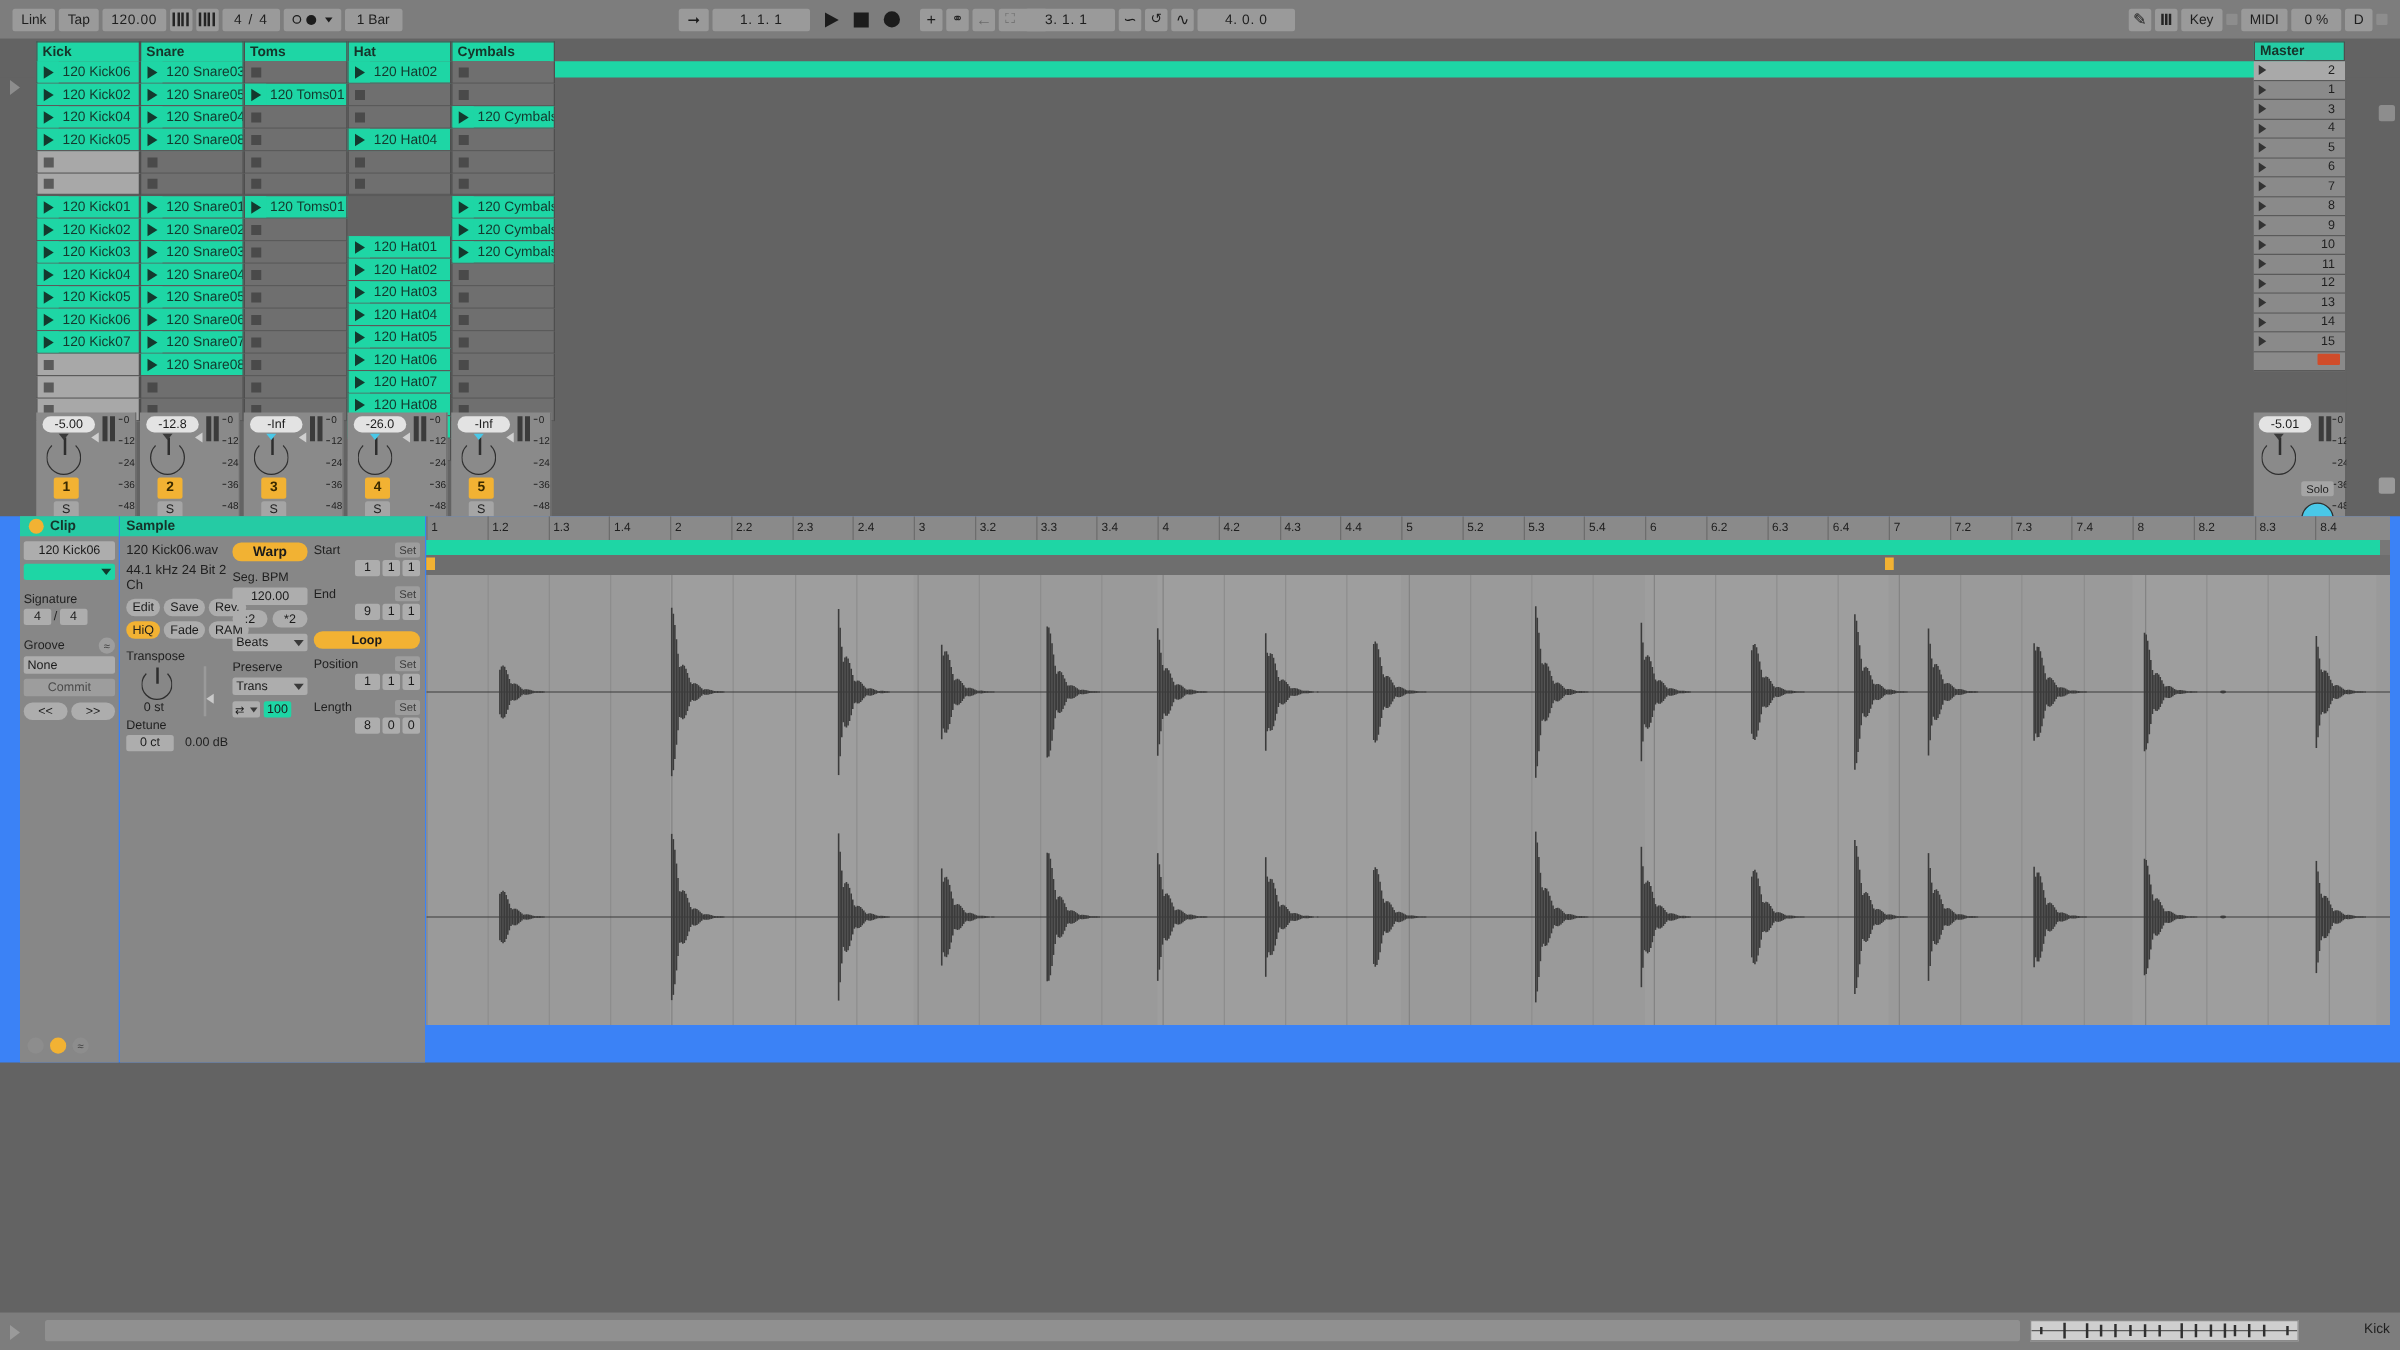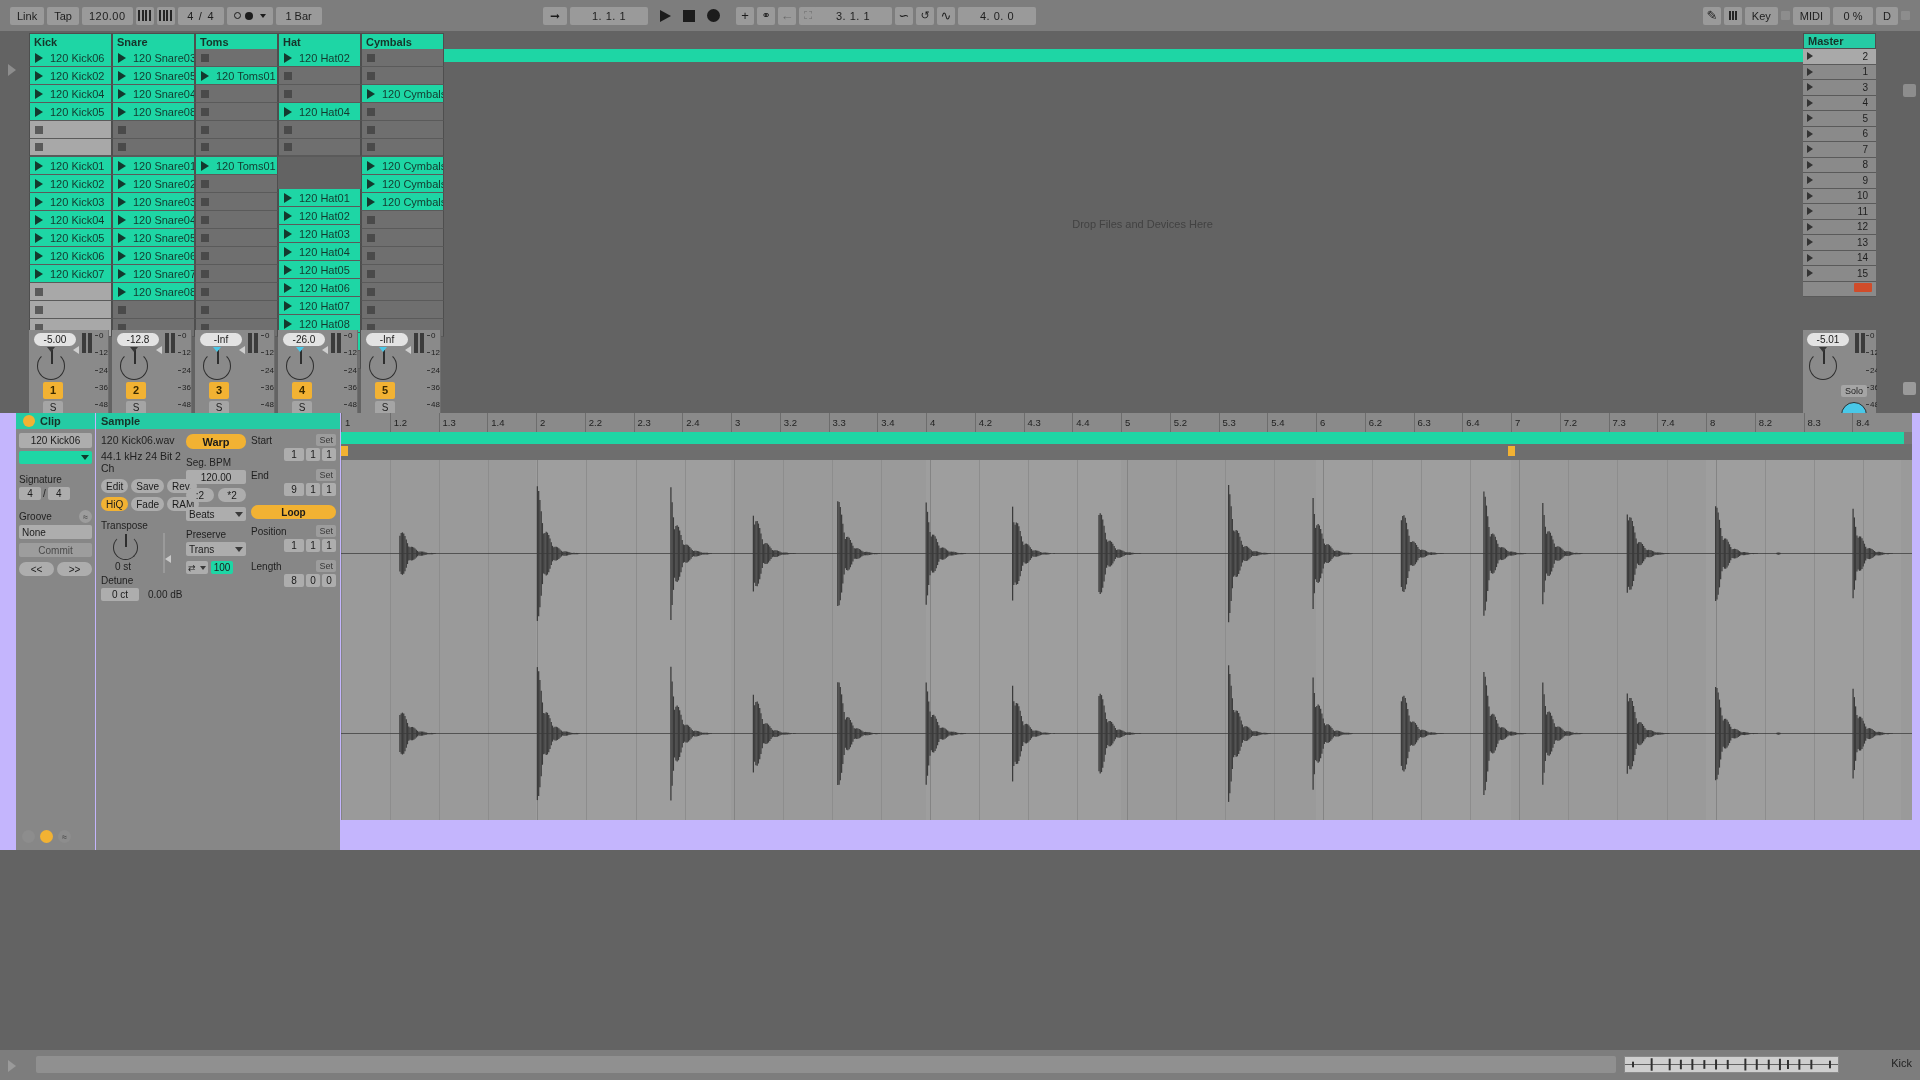--- a/index.html
+++ b/index.html
@@ -195,21 +195,21 @@
     background:#8d8d8d; border-radius:2px;
   }
   
   #left-rail {
     position:absolute; left:0; top:31px; width:28px; height:380px;
     background:#636363;
   }
   
   #detail {
     position:absolute; left:0; top:413px; width:1920px; height:437px;
-    background:#c4b5fd;
+    background:#3b82f6;
   }
   .panel-title {
     height:16px; background:#25cba4;
     display:flex;align-items:center; padding-left:5px;
     font-weight:bold; font-size:11px; color:#16342a;
   }
   #clip-panel { position:absolute; left:16px; top:0; width:79px; height:437px; background:#878787; }
   #sample-panel { position:absolute; left:96px; top:0; width:244px; height:437px; background:#878787; }
   .clip-dot {
     width:12px;height:12px;border-radius:50%;background:#f2b233;
@@ -410,21 +410,20 @@
 
 <div id="session">
   <div id="left-rail">
     <div style="position:absolute;left:8px;top:2px;width:13px;height:13px;">
       <span style="display:block;width:0;height:0;border-left:8px solid #8d8d8d;border-top:6px solid transparent;border-bottom:6px solid transparent;"></span>
     </div>
     <div style="position:absolute;left:7px;top:358px;width:16px;height:16px;border-radius:50%;background:#787878;display:flex;align-items:center;justify-content:center;font-size:11px;color:#555">≈</div>
   </div>
 
   <div id="drop-strip"></div>
-  <div id="drop-area">Drop Files and Devices Here</div>
 
   <div id="track-area">
       <div class="track-col" style="left: 0px; width: 83px;">
         <div class="track-hdr">Kick</div>
         <div class="slot clip" style="border-left: 1px solid rgb(78, 78, 78); border-right: 1px solid rgb(78, 78, 78);">
           <div class="slot-btn">
             <div class="tri-small"></div>
           </div>
           <div class="slot-name">120 Kick06</div>
         </div>

